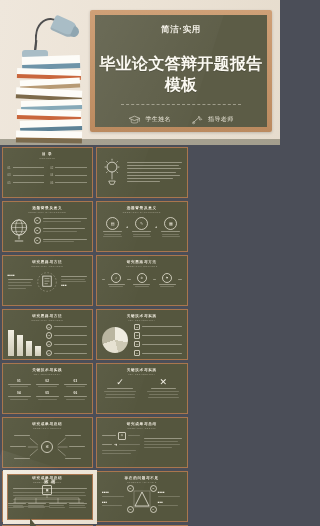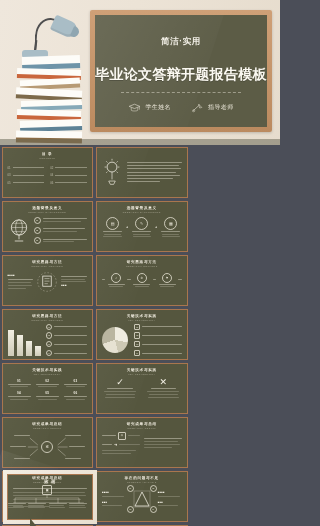--- a/index.html
+++ b/index.html
@@ -45,22 +45,22 @@
                border-radius:2px;padding:5px;box-sizing:border-box;
                box-shadow:0 1px 3px rgba(0,0,0,.18);}
   .board{position:relative;width:100%;height:100%;box-sizing:border-box;
          background:#5c5c46;overflow:hidden;}
   .board:before{content:"";position:absolute;left:-30%;top:-40%;width:90%;height:200%;
          background:linear-gradient(100deg,rgba(255,255,255,.12),rgba(255,255,255,0));
          transform:rotate(18deg);}
   .board-inner{position:relative;z-index:2;height:100%;display:flex;flex-direction:column;
          align-items:center;justify-content:center;padding-top:6px;box-sizing:border-box;}
   .board-kicker{color:#f2efe6;font-size:8.5px;font-weight:bold;letter-spacing:.6px;}
-  .board-title{color:#fbf9f2;font-size:14px;font-weight:bold;letter-spacing:.3px;margin-top:18px;
-         text-shadow:0 1px 0 rgba(0,0,0,.18);}
+  .board-title{color:#fbf9f2;font-size:16px;font-weight:bold;letter-spacing:.3px;margin-top:18px;
+         text-shadow:0 1px 0 rgba(0,0,0,.18);text-align:center;}
   .board-rule{width:120px;height:0;border-top:1px dashed rgba(240,236,222,.45);margin-top:8px;}
   .board-people{display:flex;gap:20px;margin-top:10px;align-items:center;}
   .bp{display:flex;align-items:center;gap:4px;}
   .bp-ico{width:13px;height:10px;opacity:.8;}
   .bp-txt{color:#e9e5d7;font-size:6px;letter-spacing:.4px;}
 
   
   .grid{position:absolute;left:0;top:145px;width:280px;
         display:flex;flex-wrap:wrap;}
   .cell{width:91.5px;height:51px;margin:1.5px 1.5px;box-sizing:border-box;

